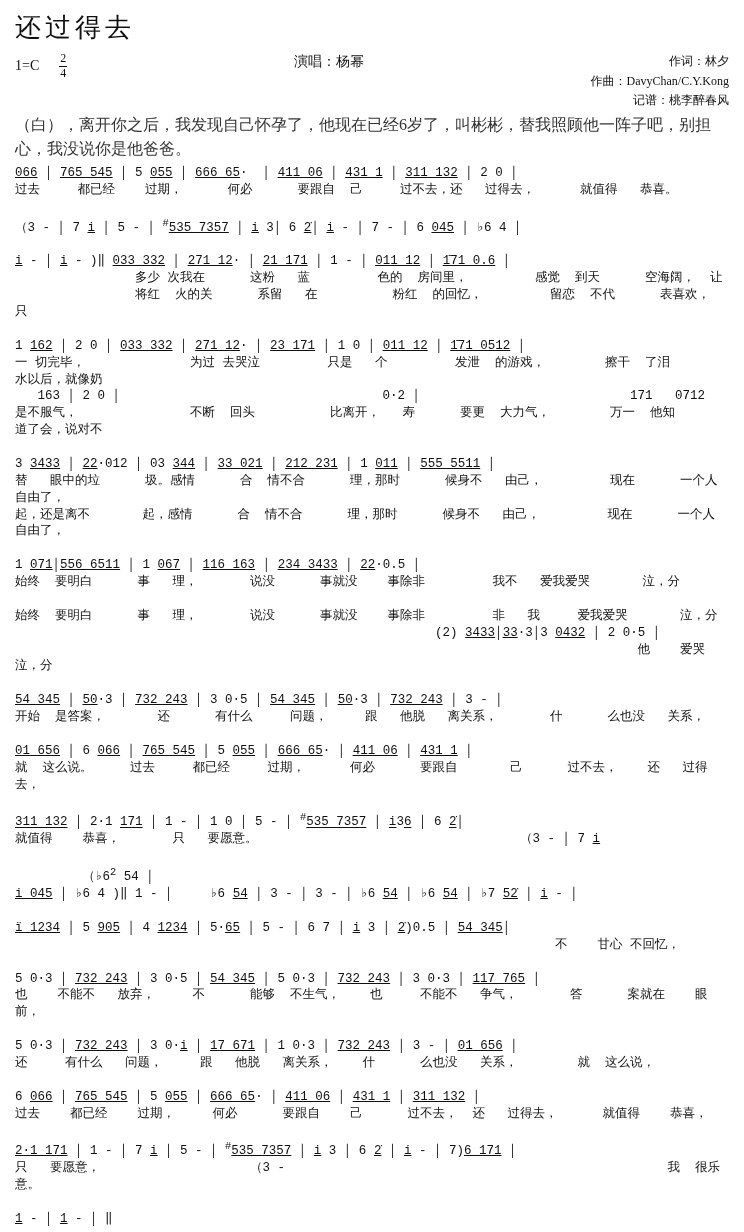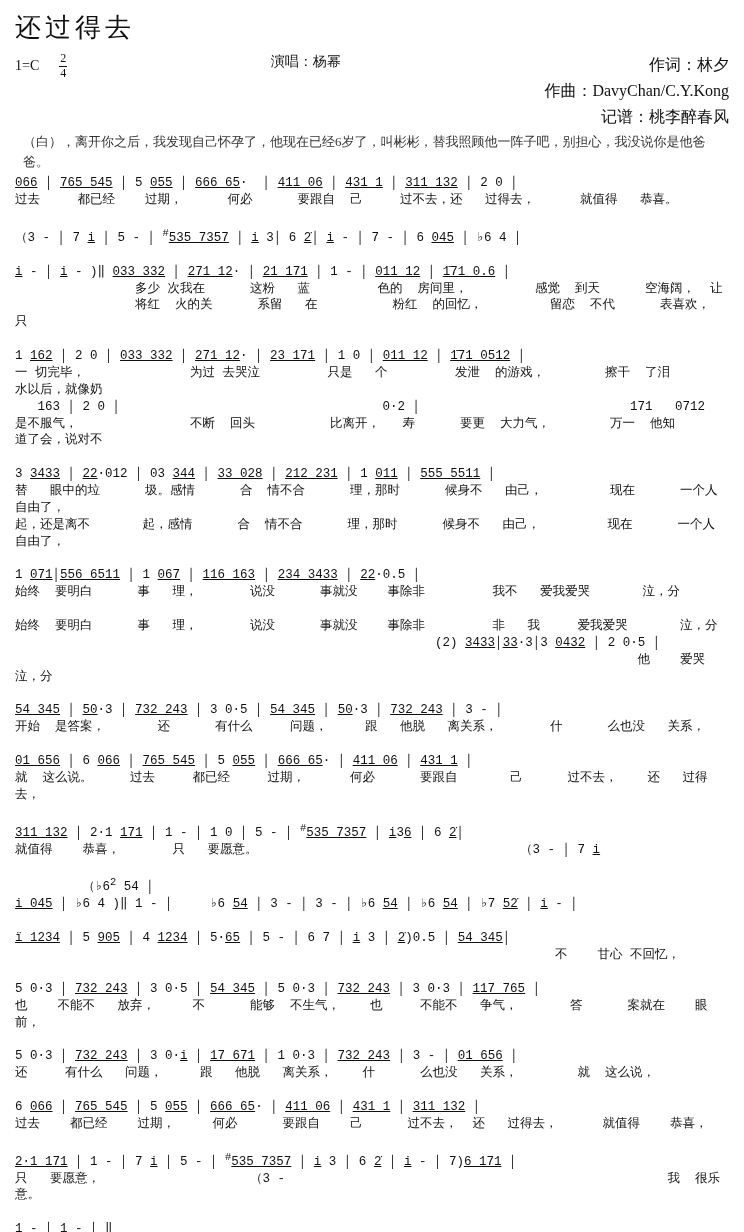--- a/index.html
+++ b/index.html
@@ -40,28 +40,28 @@
       line-height: 1.1;
       vertical-align: middle;
     }
     .meta-fraction .num { border-bottom: 1px solid #111; padding: 0 1px; }
     .meta-fraction .den { padding: 0 1px; }
     .meta-center {
       font-size: 14px;
       text-align: center;
     }
     .meta-right {
-      font-size: 16px;
+      font-size: 12px;
       text-align: right;
       line-height: 1.6;
     }
     .intro-text {
-      font-size: 13px;
+      font-size: 16px;
       color: #333;
-      margin: 3px 0 4px 8px;
+      margin: 3px 0 4px 0;
       line-height: 1.5;
     }
     .footer {
       text-align: center;
       font-size: 12px;
       color: #a16207;
       margin-top: 8px;
       border-top: 1px solid #ccc;
       padding-top: 4px;
     }
@@ -109,21 +109,21 @@
 
 <u>i</u> - │ <u>i</u> - )‖ <u>033 332</u> │ <u>271 12</u>· │ <u>21 171</u> │ 1 - │ <u>011 12</u> │ <u>1̄71 0.6</u> │
                 多少 次我在      这粉   蓝         色的  房间里，         感觉  到天      空海阔，  让
                 将红  火的关      系留   在          粉红  的回忆，         留恋  不代      表喜欢，  只
 
 1 <u>162</u> │ 2 0 │ <u>033 332</u> │ <u>271 12</u>· │ <u>23 171</u> │ 1 0 │ <u>011 12</u> │ <u>1̄71 0512</u> │
 一 切完毕，              为过 去哭泣         只是   个         发泄  的游戏，        擦干  了泪       水以后，就像奶
    163 │ 2 0 │                                   0·2 │                            171   0712
 是不服气，               不断  回头          比离开，   寿      要更  大力气，        万一  他知      道了会，说对不
 
-3 <u>3433</u> │ <u>22</u>·012 │ 03 <u>344</u> │ <u>33 028</u> │ <u>212 231</u> │ 1 <u>011</u> │ <u>555 5511</u> │
+3 <u>3433</u> │ <u>22</u>·012 │ 03 <u>344</u> │ <u>33 021</u> │ <u>212 231</u> │ 1 <u>011</u> │ <u>555 5511</u> │
 替   眼中的垃      圾。感情      合  情不合      理，那时      候身不   由己，         现在      一个人    自由了，
 起，还是离不       起，感情      合  情不合      理，那时      候身不   由己，         现在      一个人    自由了，
 
 1 <u>071</u>│<u>556 6511</u> │ 1 <u>067</u> │ <u>116 163</u> │ <u>234 3433</u> │ <u>22</u>·0.5 │
 始终  要明白      事   理，       说没      事就没    事除非         我不   爱我爱哭       泣，分
 
 始终  要明白      事   理，       说没      事就没    事除非         非   我     爱我爱哭       泣，分
                                                         (2) <u>3433</u>│<u>33</u>·3│3 <u>0432</u> │ 2 0·5 │
                                                                                    他    爱哭      泣，分
 

